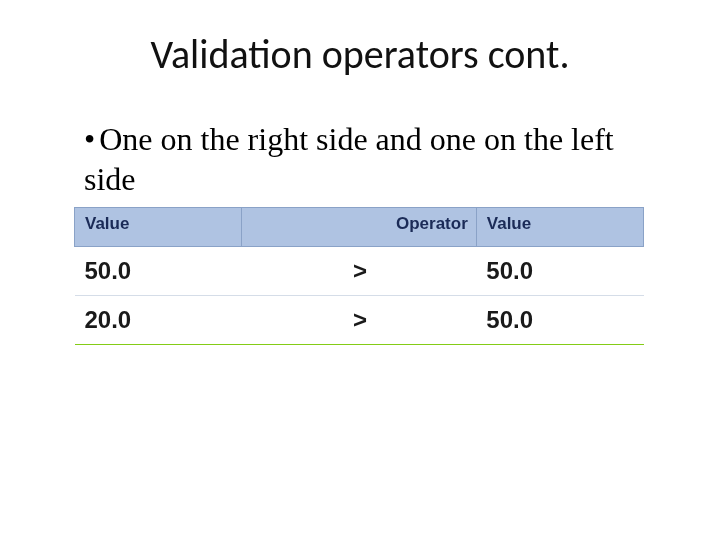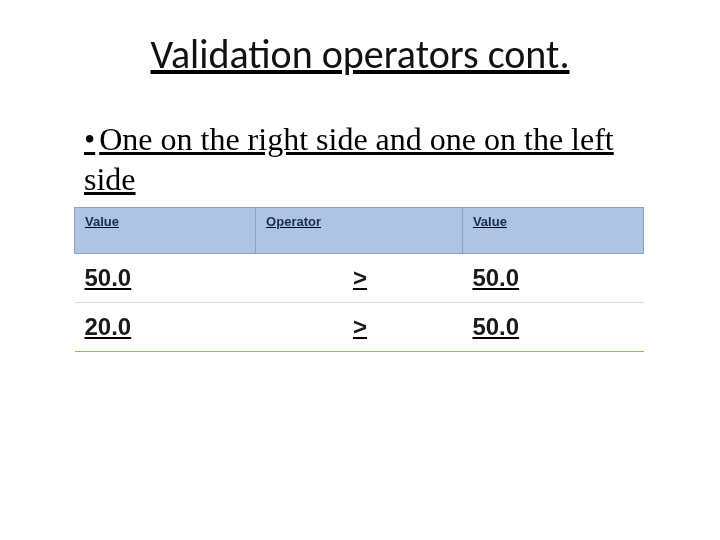--- a/index.html
+++ b/index.html
@@ -10,21 +10,20 @@
     background: #fff;
     font-family: "Times New Roman", Times, serif;
     color: #000;
   }
   .slide {
     width: 720px;
     height: 540px;
     position: relative;
     box-sizing: border-box;
     padding: 20px 60px 20px 60px;
-    text-decoration: underline;
   }
   .title {
     font-family: Calibri, Arial, sans-serif;
     font-size: 40px;
     text-align: center;
     margin: 10px 0 40px 0;
     font-weight: 400;
     color: #111;
   }
   .bullet1 {
@@ -53,26 +52,26 @@
     width: 100%;
     border-collapse: collapse;
     font-family: Tahoma, Verdana, Arial, sans-serif;
   }
   .tbl th {
     background: #afc3e2;
     border: 1px solid #8aa2c7;
     border-bottom: 1px solid #8aa2c7;
     color: #1b2b57;
     font-weight: bold;
-    font-size: 13px;
-    padding: 6px 8px 24px 10px;
+    font-size: 17px;
+    padding: 6px 8px 12px 10px;
     text-align: left;
   }
   .tbl th.op {
-    text-align: left;
+    text-align: right;
   }
   .tbl td {
     height: 48px;
     border-bottom: 1px solid #d5dde8;
     font-size: 24px;
     font-weight: bold;
     color: #1a1a1a;
     padding: 0 8px 0 10px;
     text-align: left;
     vertical-align: middle;

